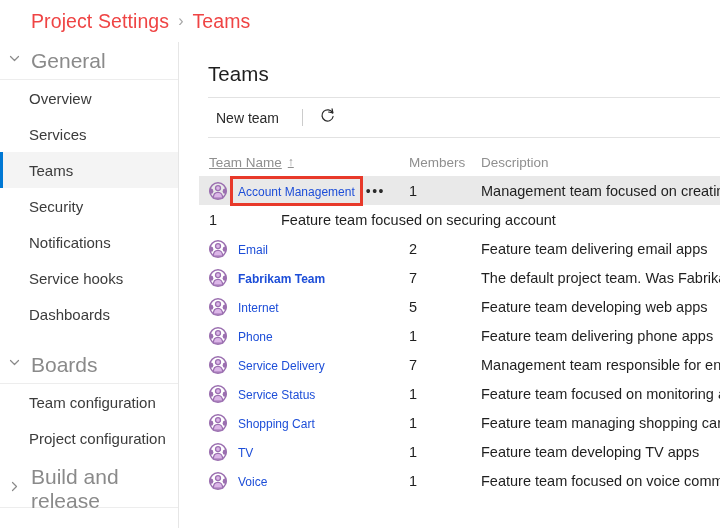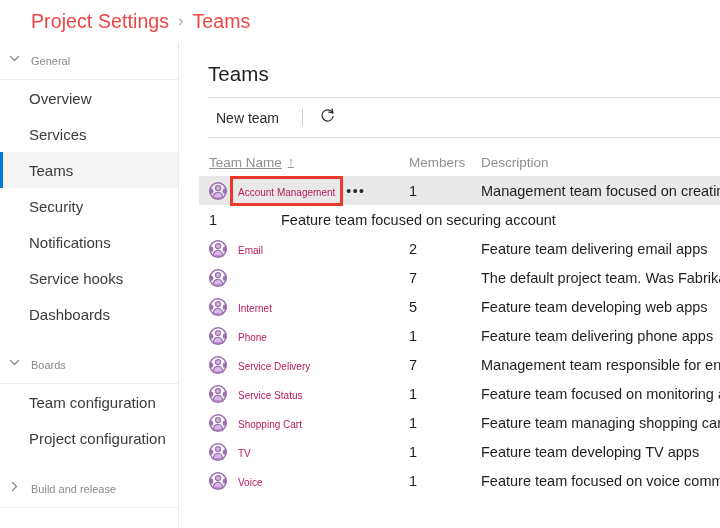--- a/index.html
+++ b/index.html
@@ -57,21 +57,21 @@
     background: #ffffff;
     border-right: 1px solid #e6e6e6;
     box-sizing: border-box;
     overflow: hidden;
   }
   .nav-group-header {
     height: 38px;
     display: flex;
     align-items: center;
     padding-left: 8px;
-    font-size: 11px;
+    font-size: 21px;
     color: #8a8a8a;
     font-weight: 400;
     border-bottom: 1px solid #ededed;
     box-sizing: border-box;
   }
   .chev {
     width: 18px;
     height: 18px;
     margin-right: 5px;
     flex: 0 0 auto;
@@ -210,22 +210,22 @@
     min-width: 0;
   }
   .avatar {
     width: 18px; height: 18px;
     flex: 0 0 18px;
     margin-right: 8px;
     display: block;
   }
   .avatar svg { display: block; }
   .team-name {
-    font-size: 10px;
-    color: #be185d;
+    font-size: 12px;
+    color: #1d4ed8;
     white-space: nowrap;
     overflow: hidden;
     text-overflow: ellipsis;
   }
   .team-name.bold { font-weight: bold; }
   .name-wrap {
     display: inline-block;
     padding: 1px 3px;
     min-width: 0;
     overflow: hidden;
@@ -398,20 +398,21 @@
             <div class="cell-name">
               <span class="avatar">
                 <svg width="18" height="18" viewBox="0 0 18 18">
                   <circle cx="9" cy="9" r="8.2" fill="none" stroke="#9b6fb0" stroke-width="1.6"></circle>
                   <ellipse cx="2.3" cy="9.2" rx="2.0" ry="2.6" fill="#9b6fb0"></ellipse>
                   <ellipse cx="15.7" cy="9.2" rx="2.0" ry="2.6" fill="#9b6fb0"></ellipse>
                   <circle cx="9" cy="6.1" r="2.5" fill="#dcb6e8" stroke="#9b6fb0" stroke-width="1.3"></circle>
                   <path d="M4.3 16.2 C4.3 12.4 6.3 10.4 9 10.4 C11.7 10.4 13.7 12.4 13.7 16.2 Z" fill="#dcb6e8" stroke="#9b6fb0" stroke-width="1.3" stroke-linejoin="round"></path>
                 </svg>
               </span>
+              <span class="name-wrap"><span class="team-name bold">Fabrikam Team</span></span>
             </div>
             <div class="cell-mem">7</div>
             <div class="cell-desc">The default project team. Was Fabrikam Fi</div>
           </div>
           <div class="trow">
             <div class="cell-name">
               <span class="avatar">
                 <svg width="18" height="18" viewBox="0 0 18 18">
                   <circle cx="9" cy="9" r="8.2" fill="none" stroke="#9b6fb0" stroke-width="1.6"></circle>
                   <ellipse cx="2.3" cy="9.2" rx="2.0" ry="2.6" fill="#9b6fb0"></ellipse>

